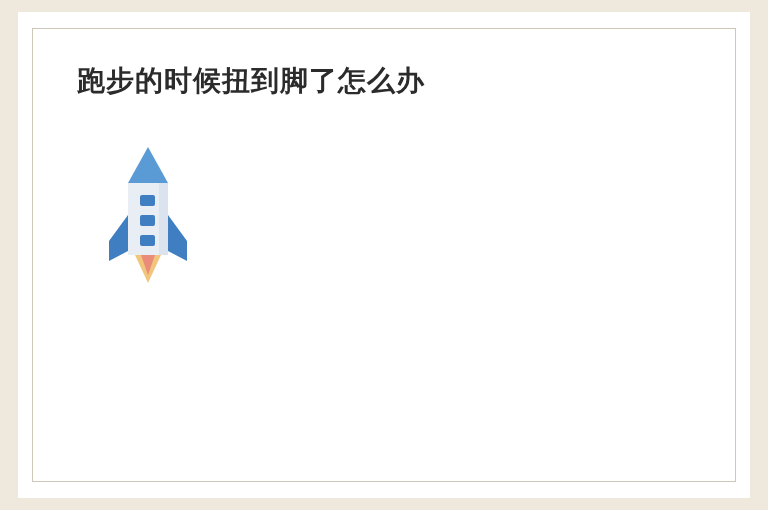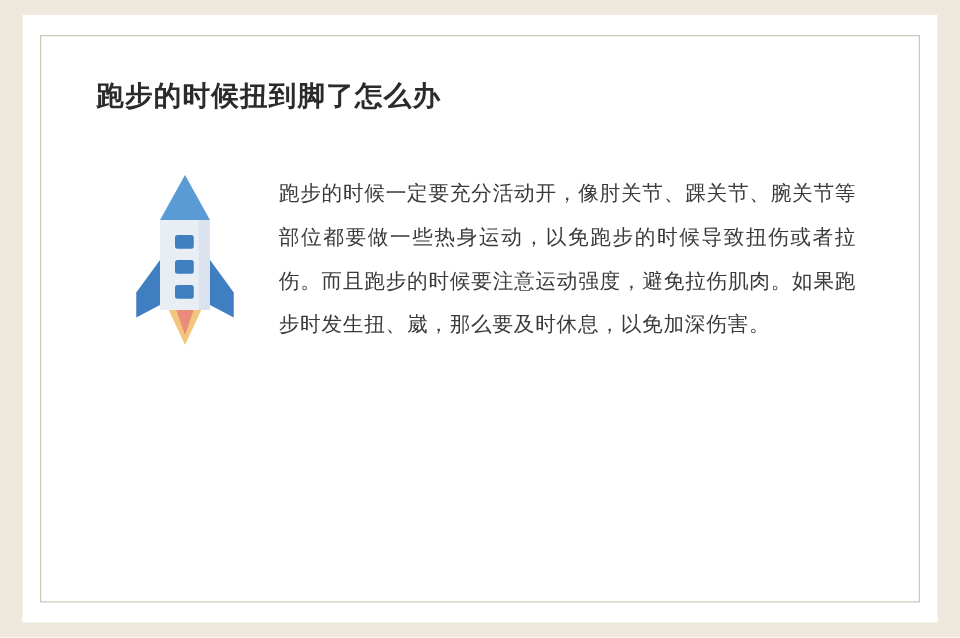--- a/index.html
+++ b/index.html
@@ -34,21 +34,21 @@
   .content {
     position: absolute;
     left: 0;
     top: 0;
     right: 0;
     bottom: 0;
     padding: 34px 40px 20px 40px;
     box-sizing: border-box;
   }
   .title {
-    font-size: 22px;
+    font-size: 28px;
     font-weight: bold;
     color: #2b2b2b;
     letter-spacing: 1px;
     line-height: 1.3;
     margin: 0 0 30px 4px;
   }
   .body-row {
     display: flex;
     align-items: flex-start;
   }
@@ -96,18 +96,17 @@
             <rect x="47" y="58" width="15" height="11" rx="2" fill="#3f7fc1"></rect>
             <rect x="47" y="78" width="15" height="11" rx="2" fill="#3f7fc1"></rect>
             <rect x="47" y="98" width="15" height="11" rx="2" fill="#3f7fc1"></rect>
 
             <path d="M42 118 L68 118 L55 146 Z" fill="#f2c57c"></path>
 
             <path d="M48 118 L62 118 L55 138 Z" fill="#e98c7a"></path>
           </svg>
         </div>
 
-        <p class="paragraph">跑步的时候一定要充分活动开，像肘关节、踝关节、腕关节等部位都要做一些热身运动，以免跑步的时候导致扭伤或者拉伤。而且跑步的时候要注意运动强度，避免拉伤肌肉。如果跑步时发生扭、崴，那么要及时休息，以免加深伤害。</p>
 
       </div>
     </div>
   </div>
 </div>
 
 </body></html>

